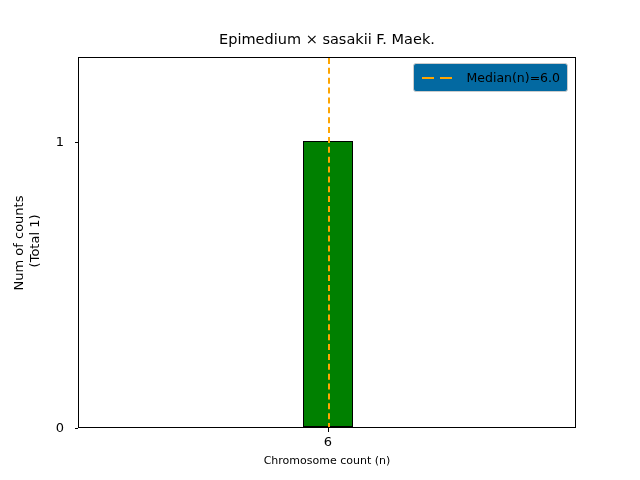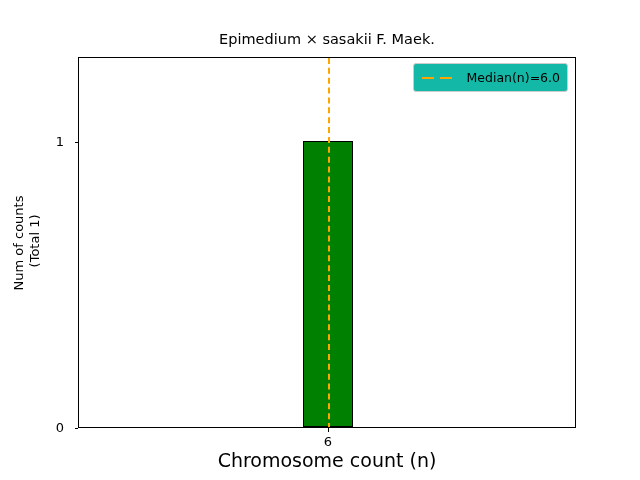--- a/index.html
+++ b/index.html
@@ -105,21 +105,21 @@
     white-space: nowrap;
   }
 
   
   #xlabel {
     position: absolute;
     left: 78px;
     top: 453px;
     width: 498px;
     text-align: center;
-    font-size: 19px;
+    font-size: 11px;
     line-height: 15px;
     white-space: nowrap;
   }
   #ylabel-wrap {
     position: absolute;
     left: 0px;
     top: 0px;
     width: 46px;
     height: 480px;
   }
@@ -136,21 +136,21 @@
     white-space: pre;
   }
 
   
   #legend {
     position: absolute;
     left: 413px;
     top: 63px;
     width: 155px;
     box-sizing: border-box;
-    background: #14b8a6;
+    background: #0369a1;
     border: 1px solid #cccccc;
     border-radius: 3px;
     padding: 5px 7px 5px 7px;
   }
   .legend-row {
     display: flex;
     align-items: center;
     justify-content: flex-start;
     height: 17px;
   }

